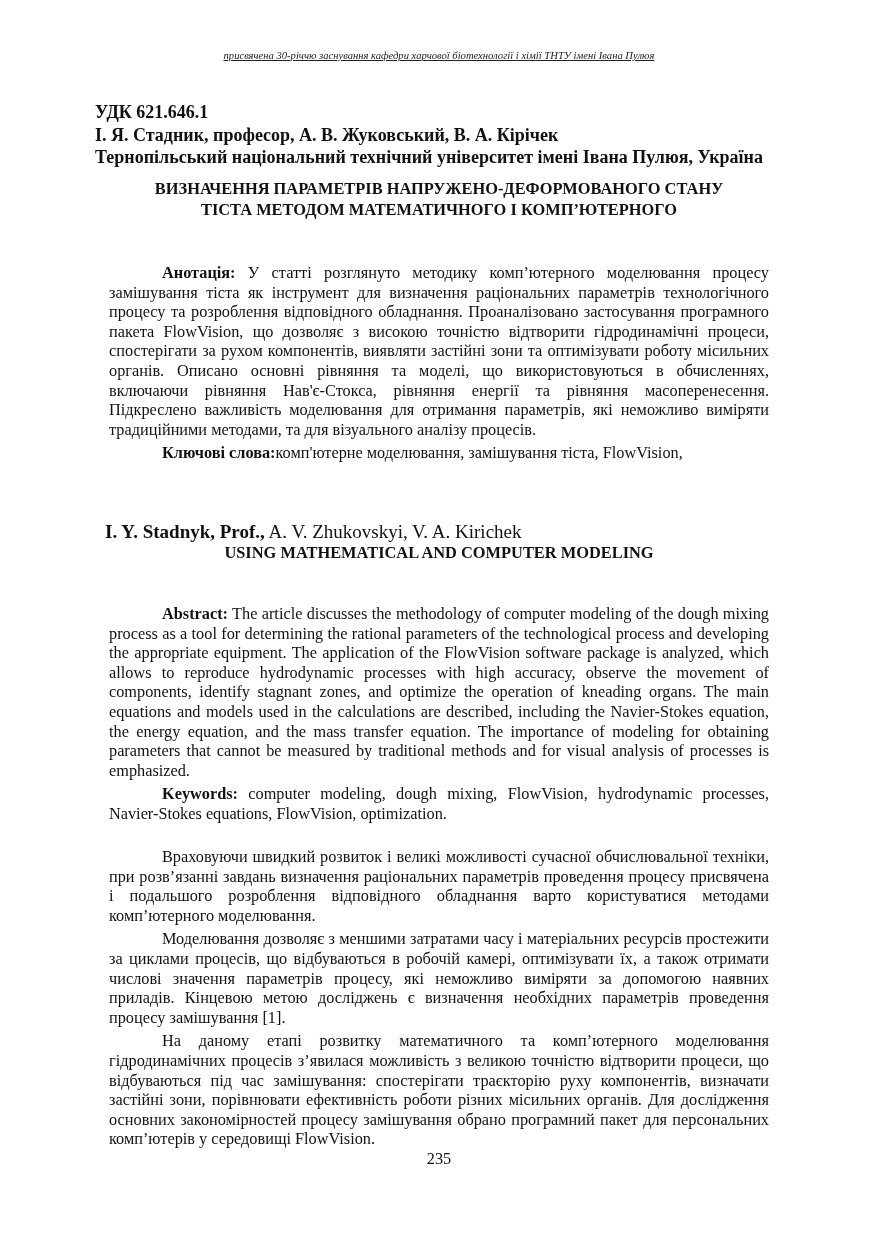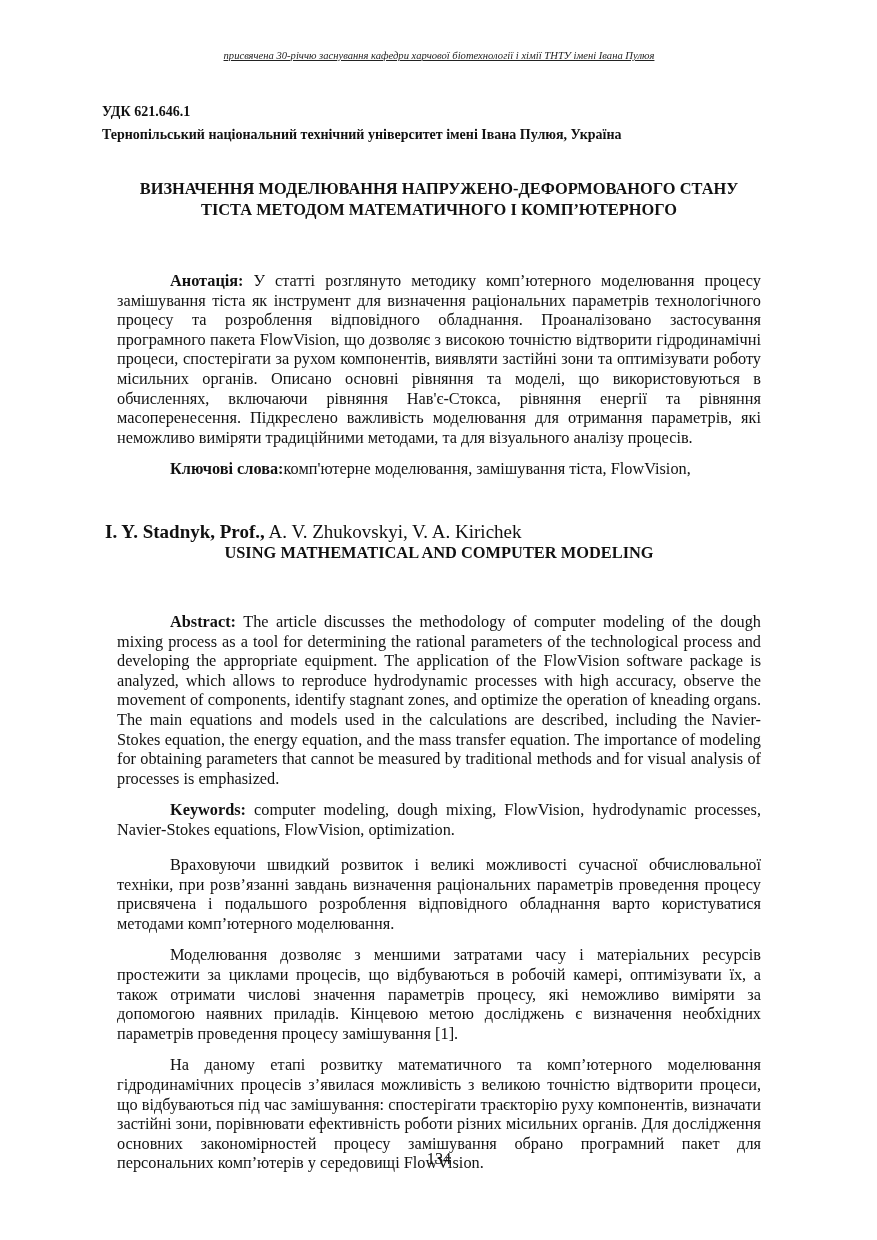--- a/index.html
+++ b/index.html
@@ -1,47 +1,48 @@
 <!DOCTYPE html>
 <html><head>
 <meta charset="utf-8">
 <style>
   html, body { margin: 0; padding: 0; background: #ffffff; }
   body { width: 877px; height: 1240px; position: relative; overflow: hidden;
          font-family: "Liberation Serif", "DejaVu Serif", serif; color: #111; }
   .running-head { position: absolute; top: 49px; left: 105px; width: 668px; text-align: center;
                   font-style: italic; font-size: 10.6px; line-height: 13px; text-decoration: underline; color: #222; }
-  .meta { position: absolute; top: 101px; left: 102px; width: 700px; font-weight: bold; font-size: 14px; line-height: 22.5px; }
+  .meta { position: absolute; top: 101px; left: 95px; width: 700px; font-weight: bold; font-size: 18px; line-height: 22.5px; }
   .title-uk { position: absolute; top: 178px; left: 105px; width: 668px; text-align: center;
               font-weight: bold; font-size: 16.4px; line-height: 21px; }
   .body { font-size: 16.3px; line-height: 19.6px; text-align: justify; }
-  .p { margin: 12px; text-indent: 53px; }
+  .p { margin: 4px; text-indent: 53px; }
   .b { font-weight: bold; }
   .abs-uk { position: absolute; top: 259px; left: 105px; width: 668px; }
   .en-authors { position: absolute; top: 521px; left: 105px; width: 700px; font-size: 19px; line-height: 21px; }
   .title-en { position: absolute; top: 542px; left: 105px; width: 668px; text-align: center;
               font-weight: bold; font-size: 16.4px; line-height: 21px; }
   .abs-en { position: absolute; top: 600px; left: 105px; width: 668px; }
   .main-text { position: absolute; top: 843px; left: 105px; width: 668px; }
   .page-number { position: absolute; top: 1149px; left: 105px; width: 668px; text-align: center; font-size: 16.3px; }
 </style>
 </head>
 <body>
 
 <div class="running-head">
   <div>присвячена 30-річчю заснування кафедри харчової біотехнології і хімії ТНТУ імені Івана Пулюя</div>
 </div>
 
 <div class="meta">
   <div>УДК 621.646.1</div>
+  <div>І. Я. Стадник, професор, А. В. Жуковський, В. А. Кірічек</div>
   <div>Тернопільський національний технічний університет імені Івана Пулюя, Україна</div>
 </div>
 
 <div class="title-uk">
-  <div>ВИЗНАЧЕННЯ МОДЕЛЮВАННЯ НАПРУЖЕНО-ДЕФОРМОВАНОГО СТАНУ</div>
+  <div>ВИЗНАЧЕННЯ ПАРАМЕТРІВ НАПРУЖЕНО-ДЕФОРМОВАНОГО СТАНУ</div>
   <div>ТІСТА МЕТОДОМ МАТЕМАТИЧНОГО І КОМП’ЮТЕРНОГО</div>
 </div>
 
 <div class="abs-uk body">
   <p class="p"><span class="b">Анотація:</span><span> У статті розглянуто методику комп’ютерного моделювання процесу замішування тіста як інструмент для визначення раціональних параметрів технологічного процесу та розроблення відповідного обладнання. Проаналізовано застосування програмного пакета FlowVision, що дозволяє з високою точністю відтворити гідродинамічні процеси, спостерігати за рухом компонентів, виявляти застійні зони та оптимізувати роботу місильних органів. Описано основні рівняння та моделі, що використовуються в обчисленнях, включаючи рівняння Нав'є-Стокса, рівняння енергії та рівняння масоперенесення. Підкреслено важливість моделювання для отримання параметрів, які неможливо виміряти традиційними методами, та для візуального аналізу процесів.</span></p>
   <p class="p" style="text-align:left"><span class="b">Ключові слова:</span><span>комп'ютерне моделювання, замішування тіста, FlowVision,</span><br></p>
 </div>
 
 <div class="en-authors"><span class="b">I. Y. Stadnyk, Prof.,</span><span> A. V. Zhukovskyi, V. A. Kirichek</span></div>
 
@@ -53,13 +54,13 @@
   <p class="p"><span class="b">Abstract:</span><span> The article discusses the methodology of computer modeling of the dough mixing process as a tool for determining the rational parameters of the technological process and developing the appropriate equipment. The application of the FlowVision software package is analyzed, which allows to reproduce hydrodynamic processes with high accuracy, observe the movement of components, identify stagnant zones, and optimize the operation of kneading organs. The main equations and models used in the calculations are described, including the Navier-Stokes equation, the energy equation, and the mass transfer equation. The importance of modeling for obtaining parameters that cannot be measured by traditional methods and for visual analysis of processes is emphasized.</span></p>
   <p class="p"><span class="b">Keywords:</span><span> computer modeling, dough mixing, FlowVision, hydrodynamic processes, Navier-Stokes equations, FlowVision, optimization.</span></p>
 </div>
 
 <div class="main-text body">
   <p class="p">Враховуючи швидкий розвиток і великі можливості сучасної обчислювальної техніки, при розв’язанні завдань визначення раціональних параметрів проведення процесу присвячена і подальшого розроблення відповідного обладнання варто користуватися методами комп’ютерного моделювання.</p>
   <p class="p">Моделювання дозволяє з меншими затратами часу і матеріальних ресурсів простежити за циклами процесів, що відбуваються в робочій камері, оптимізувати їх, а також отримати числові значення параметрів процесу, які неможливо виміряти за допомогою наявних приладів. Кінцевою метою досліджень є визначення необхідних параметрів проведення процесу замішування [1].</p>
   <p class="p">На даному етапі розвитку математичного та комп’ютерного моделювання гідродинамічних процесів з’явилася можливість з великою точністю відтворити процеси, що відбуваються під час замішування: спостерігати траєкторію руху компонентів, визначати застійні зони, порівнювати ефективність роботи різних місильних органів. Для дослідження основних закономірностей процесу замішування обрано програмний пакет для персональних комп’ютерів у середовищі FlowVision.</p>
 </div>
 
-<div class="page-number">134</div>
+<div class="page-number">235</div>
 
 </body></html>

